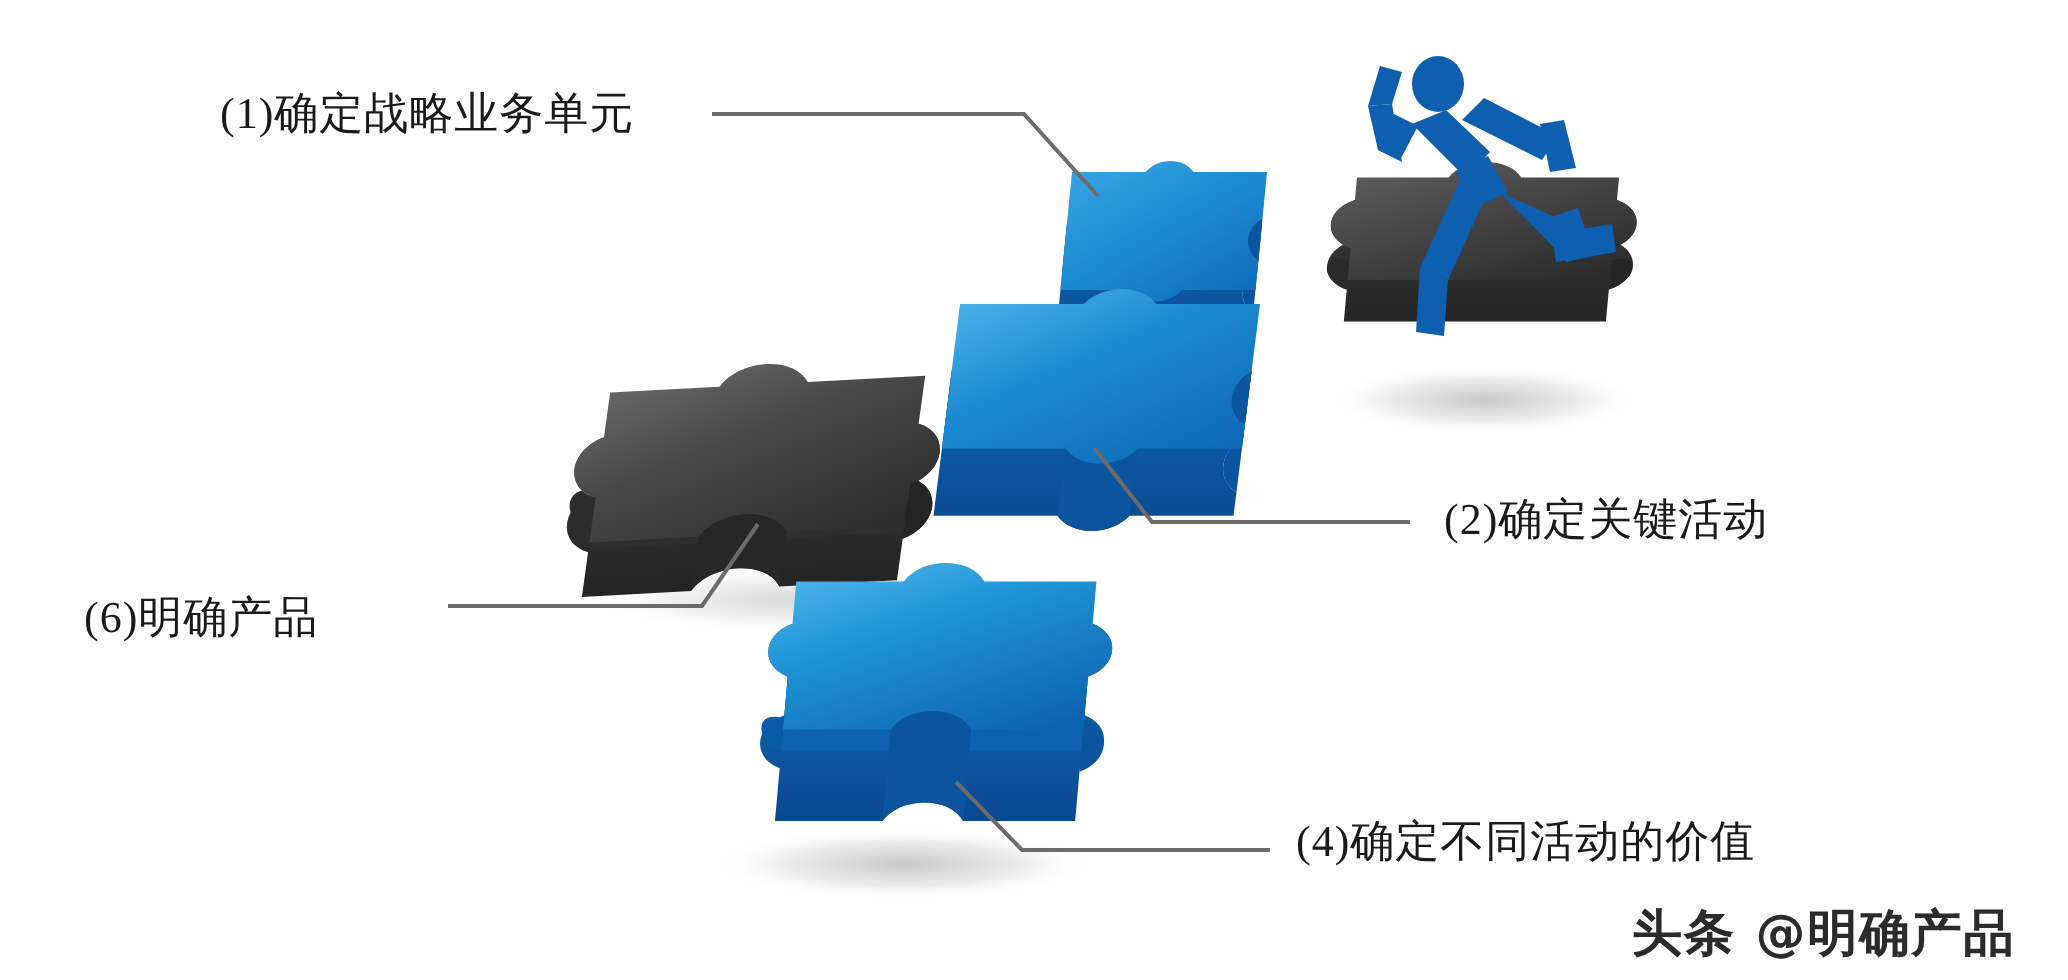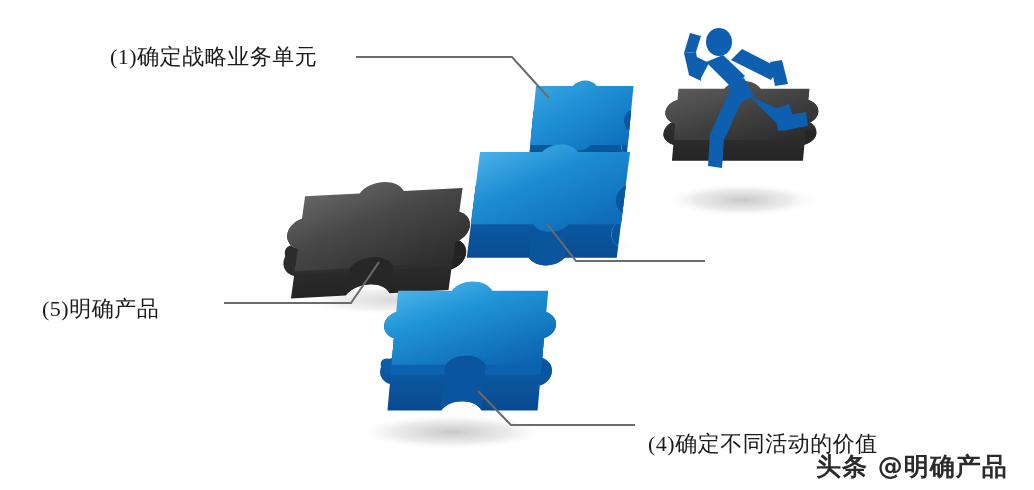--- a/index.html
+++ b/index.html
@@ -19,21 +19,21 @@
     position: absolute;
     color: #1a1a1a;
     font-size: 22px;
     font-family: "Liberation Serif", "DejaVu Serif", serif;
     white-space: nowrap;
     letter-spacing: 0.5px;
   }
   #label-1 { left: 110px; top: 42px; }
   #label-2 { left: 722px; top: 245px; }
   #label-3 { left: 42px; top: 294px; }
-  #label-4 { left: 648px; top: 406px; margin-top: 23px; }
+  #label-4 { left: 648px; top: 406px; }
 
   .watermark {
     position: absolute;
     left: 816px;
     top: 450px;
     font-size: 25px;
     font-family: "DejaVu Sans", sans-serif;
     font-weight: bold;
     color: #2b2b2b;
     white-space: nowrap;
@@ -261,20 +261,21 @@
     <g fill="none" stroke="#6b6b6b" stroke-width="2">
       <polyline points="356,57 512,57 549,98"></polyline>
       <polyline points="547,224 576,261 705,261"></polyline>
       <polyline points="379,262 351,303 224,303"></polyline>
       <polyline points="478,391 511,425 635,425"></polyline>
     </g>
   </svg>
 
   <div class="label" id="label-1">(1)确定战略业务单元</div>
 
-
-  <div class="label" id="label-3">(5)明确产品</div>
+  <div class="label" id="label-2">(2)确定关键活动</div>
+
+  <div class="label" id="label-3">(6)明确产品</div>
 
   <div class="label" id="label-4">(4)确定不同活动的价值</div>
 
   <div class="watermark">头条 @明确产品</div>
 
 </div>
 
 </body></html>

